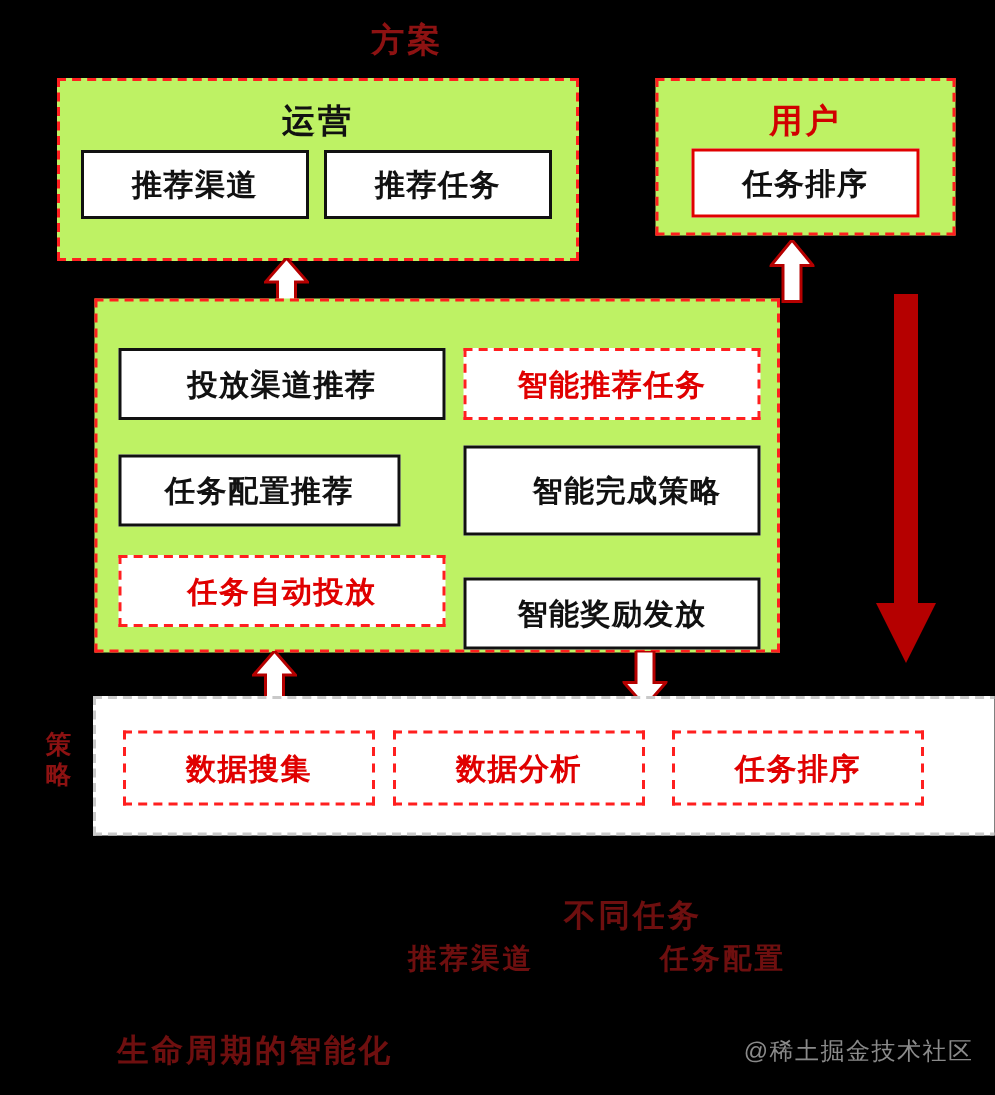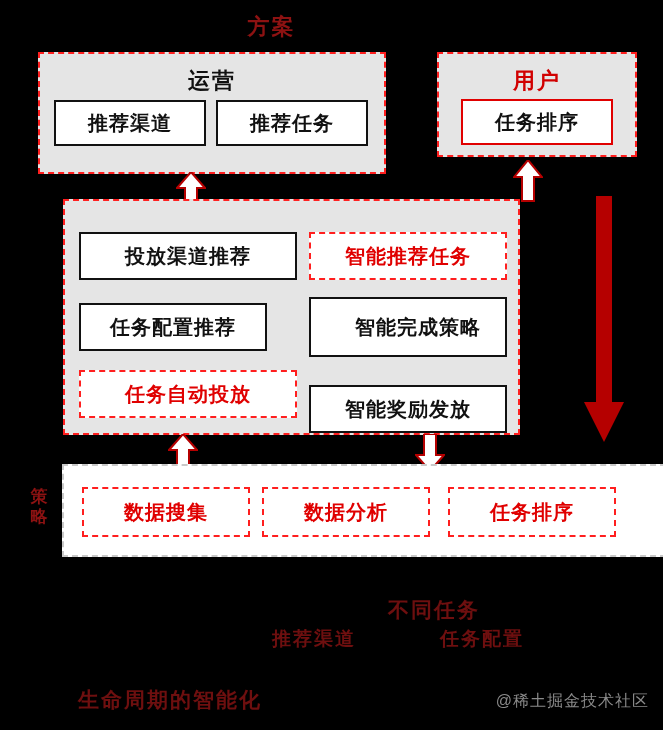--- a/index.html
+++ b/index.html
@@ -29,21 +29,21 @@
     text-align: center;
     font-size: 22px;
     font-weight: bold;
     color: #8d1212;
     letter-spacing: 2px;
   }
 
   
   .dashed-box {
     border: 2px dashed #ff1f1f;
-    background: #e5e5e5;
+    background: #bef264;
   }
   .dashed-box-gray {
     border: 2px dashed #c9c9c9;
     background: #fff;
   }
 
   .group-title {
     position: absolute;
     left: 0; width: 100%;
     text-align: center;
@@ -168,20 +168,20 @@
   </div>
 
   <div class="side-label" style="left:24px; top:487px;">策略</div>
 
   <div class="abs dashed-box-gray" style="left:62px; top:464px; width:614px; height:93px;">
     <div class="cell dashed-red" style="left:18px; top:21px; width:168px; height:50px;">数据搜集</div>
     <div class="cell dashed-red" style="left:198px; top:21px; width:168px; height:50px;">数据分析</div>
     <div class="cell dashed-red" style="left:384px; top:21px; width:168px; height:50px;">任务排序</div>
   </div>
 
-  <div class="faint t1" style="left:388px; top:596px;">不同任务</div>
+  <div class="faint t1" style="left:376px; top:596px;">不同任务</div>
   <div class="faint t2" style="left:272px; top:626px;">推荐渠道</div>
   <div class="faint t2" style="left:440px; top:626px;">任务配置</div>
   <div class="faint t1" style="left:78px; top:686px;">生命周期的智能化</div>
 
   <div class="watermark">@稀土掘金技术社区</div>
 
 </div>
 
 </body></html>

